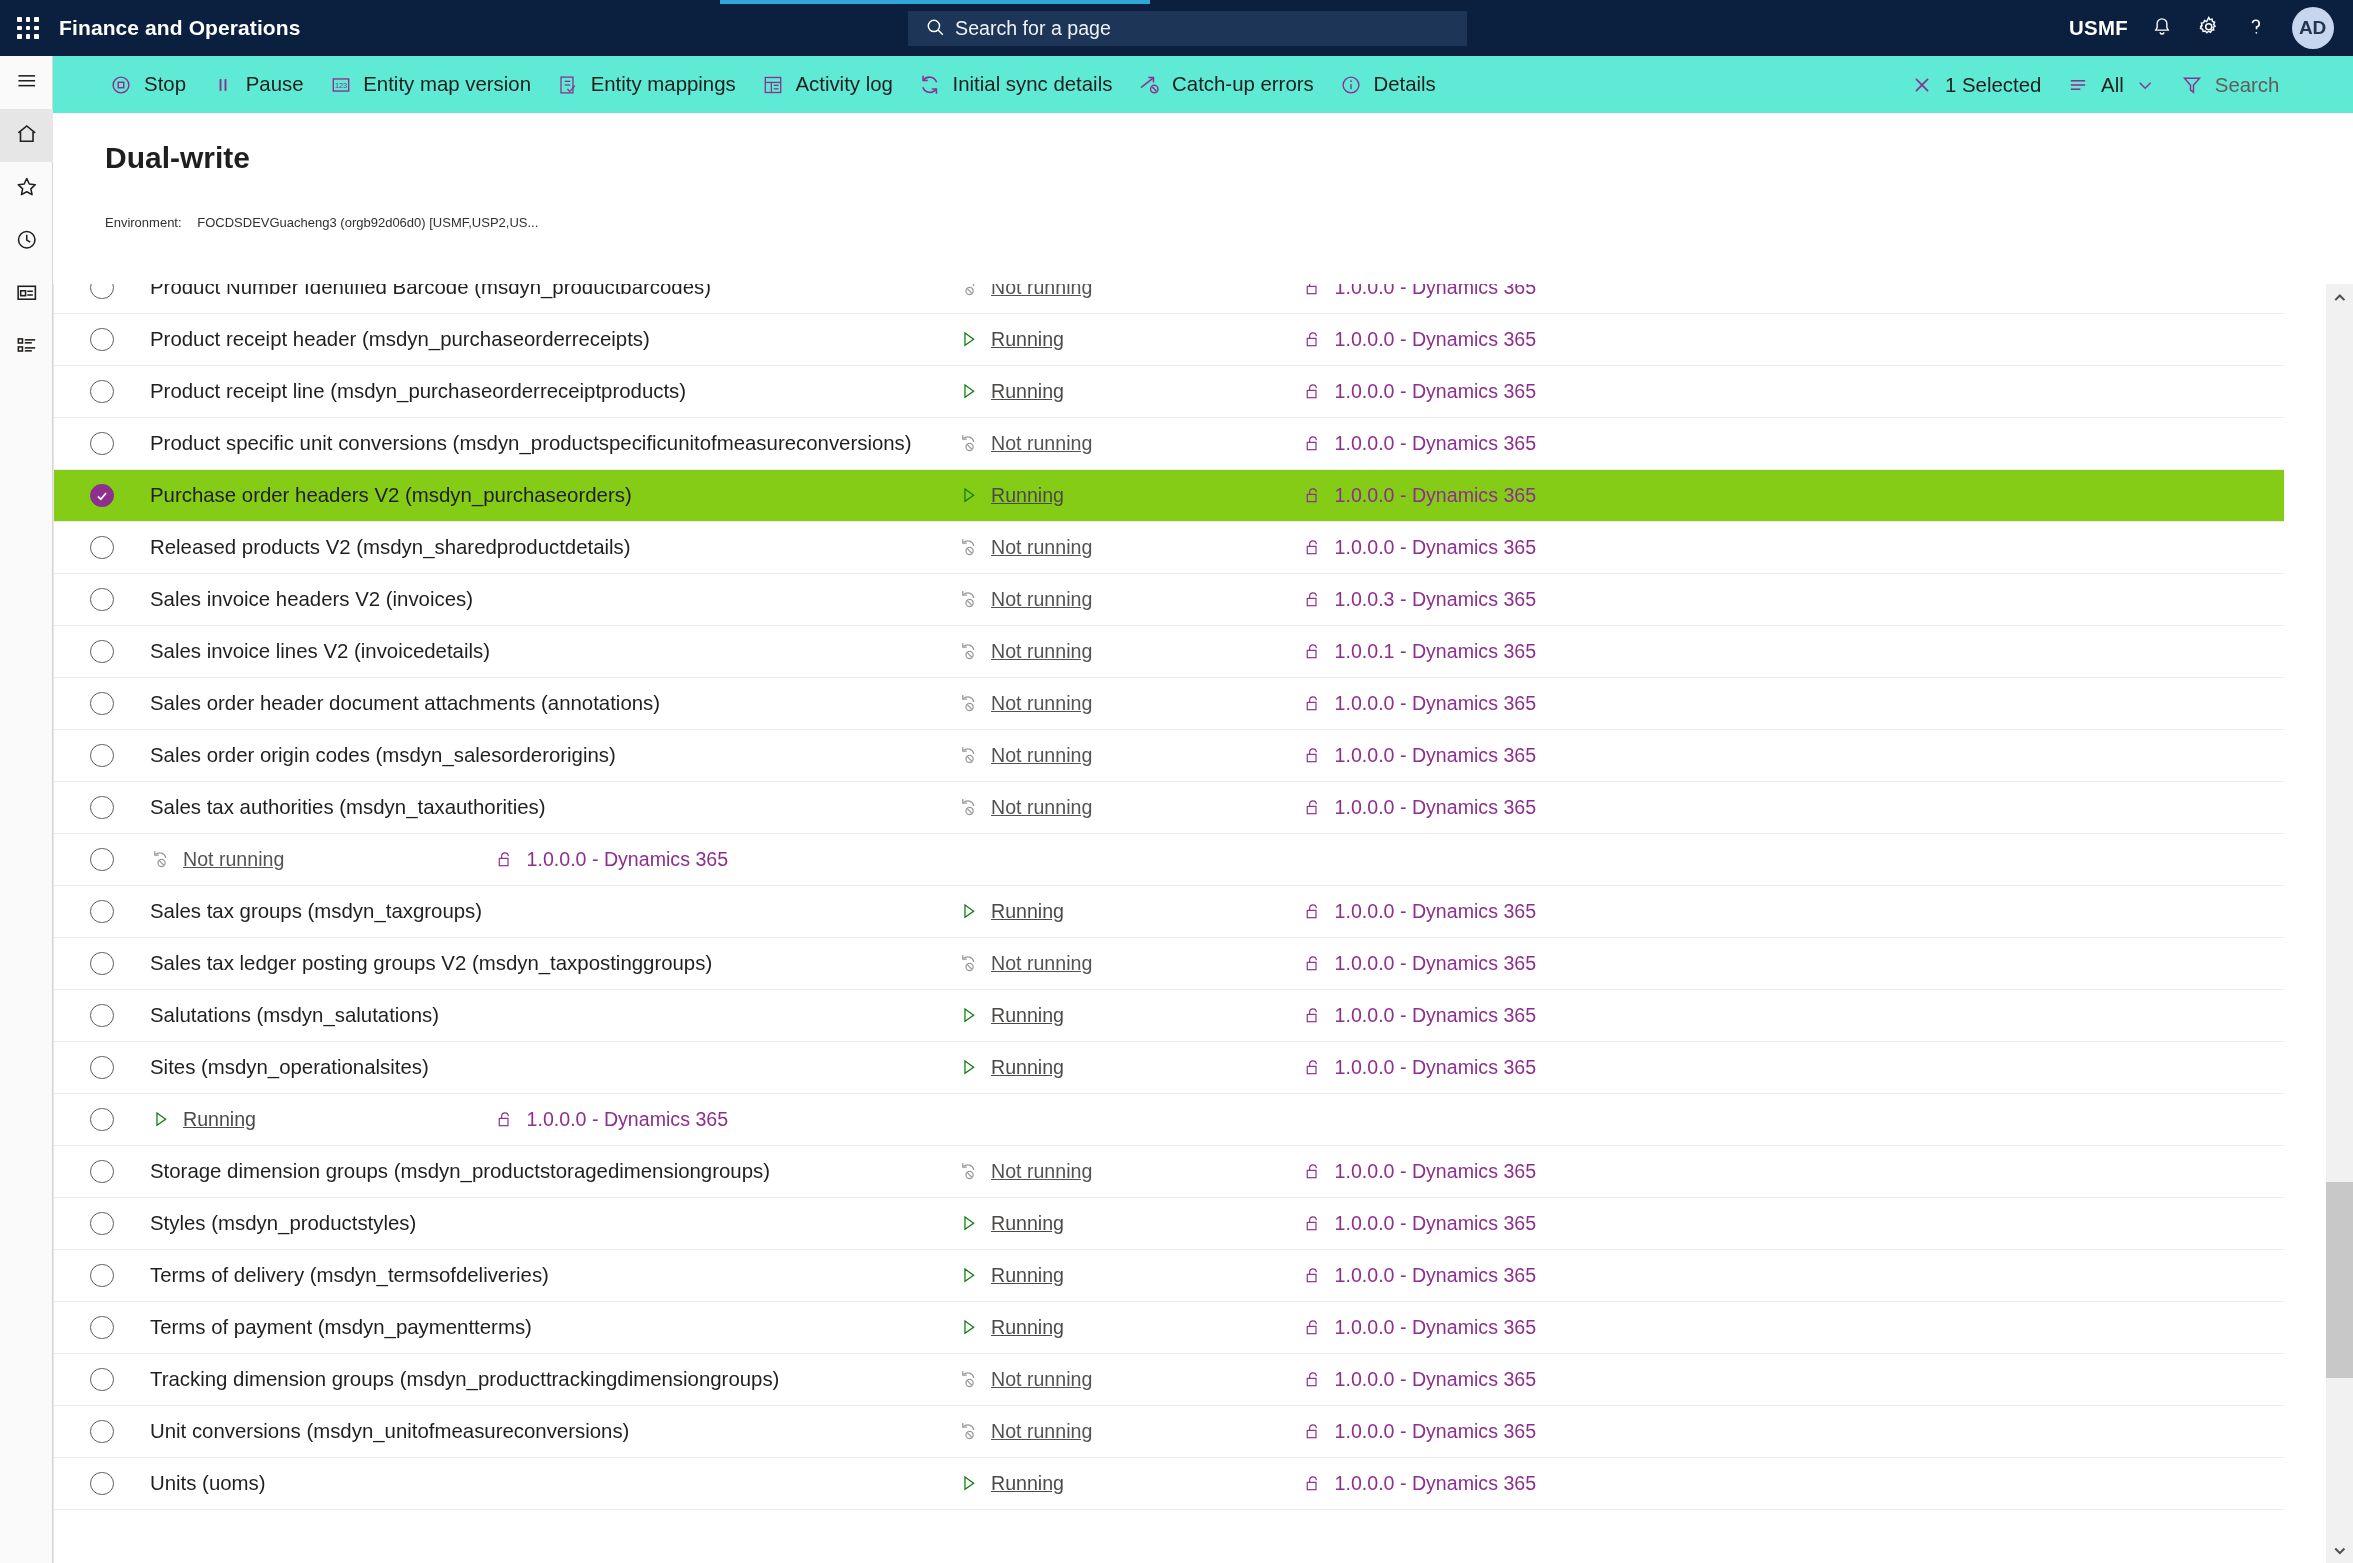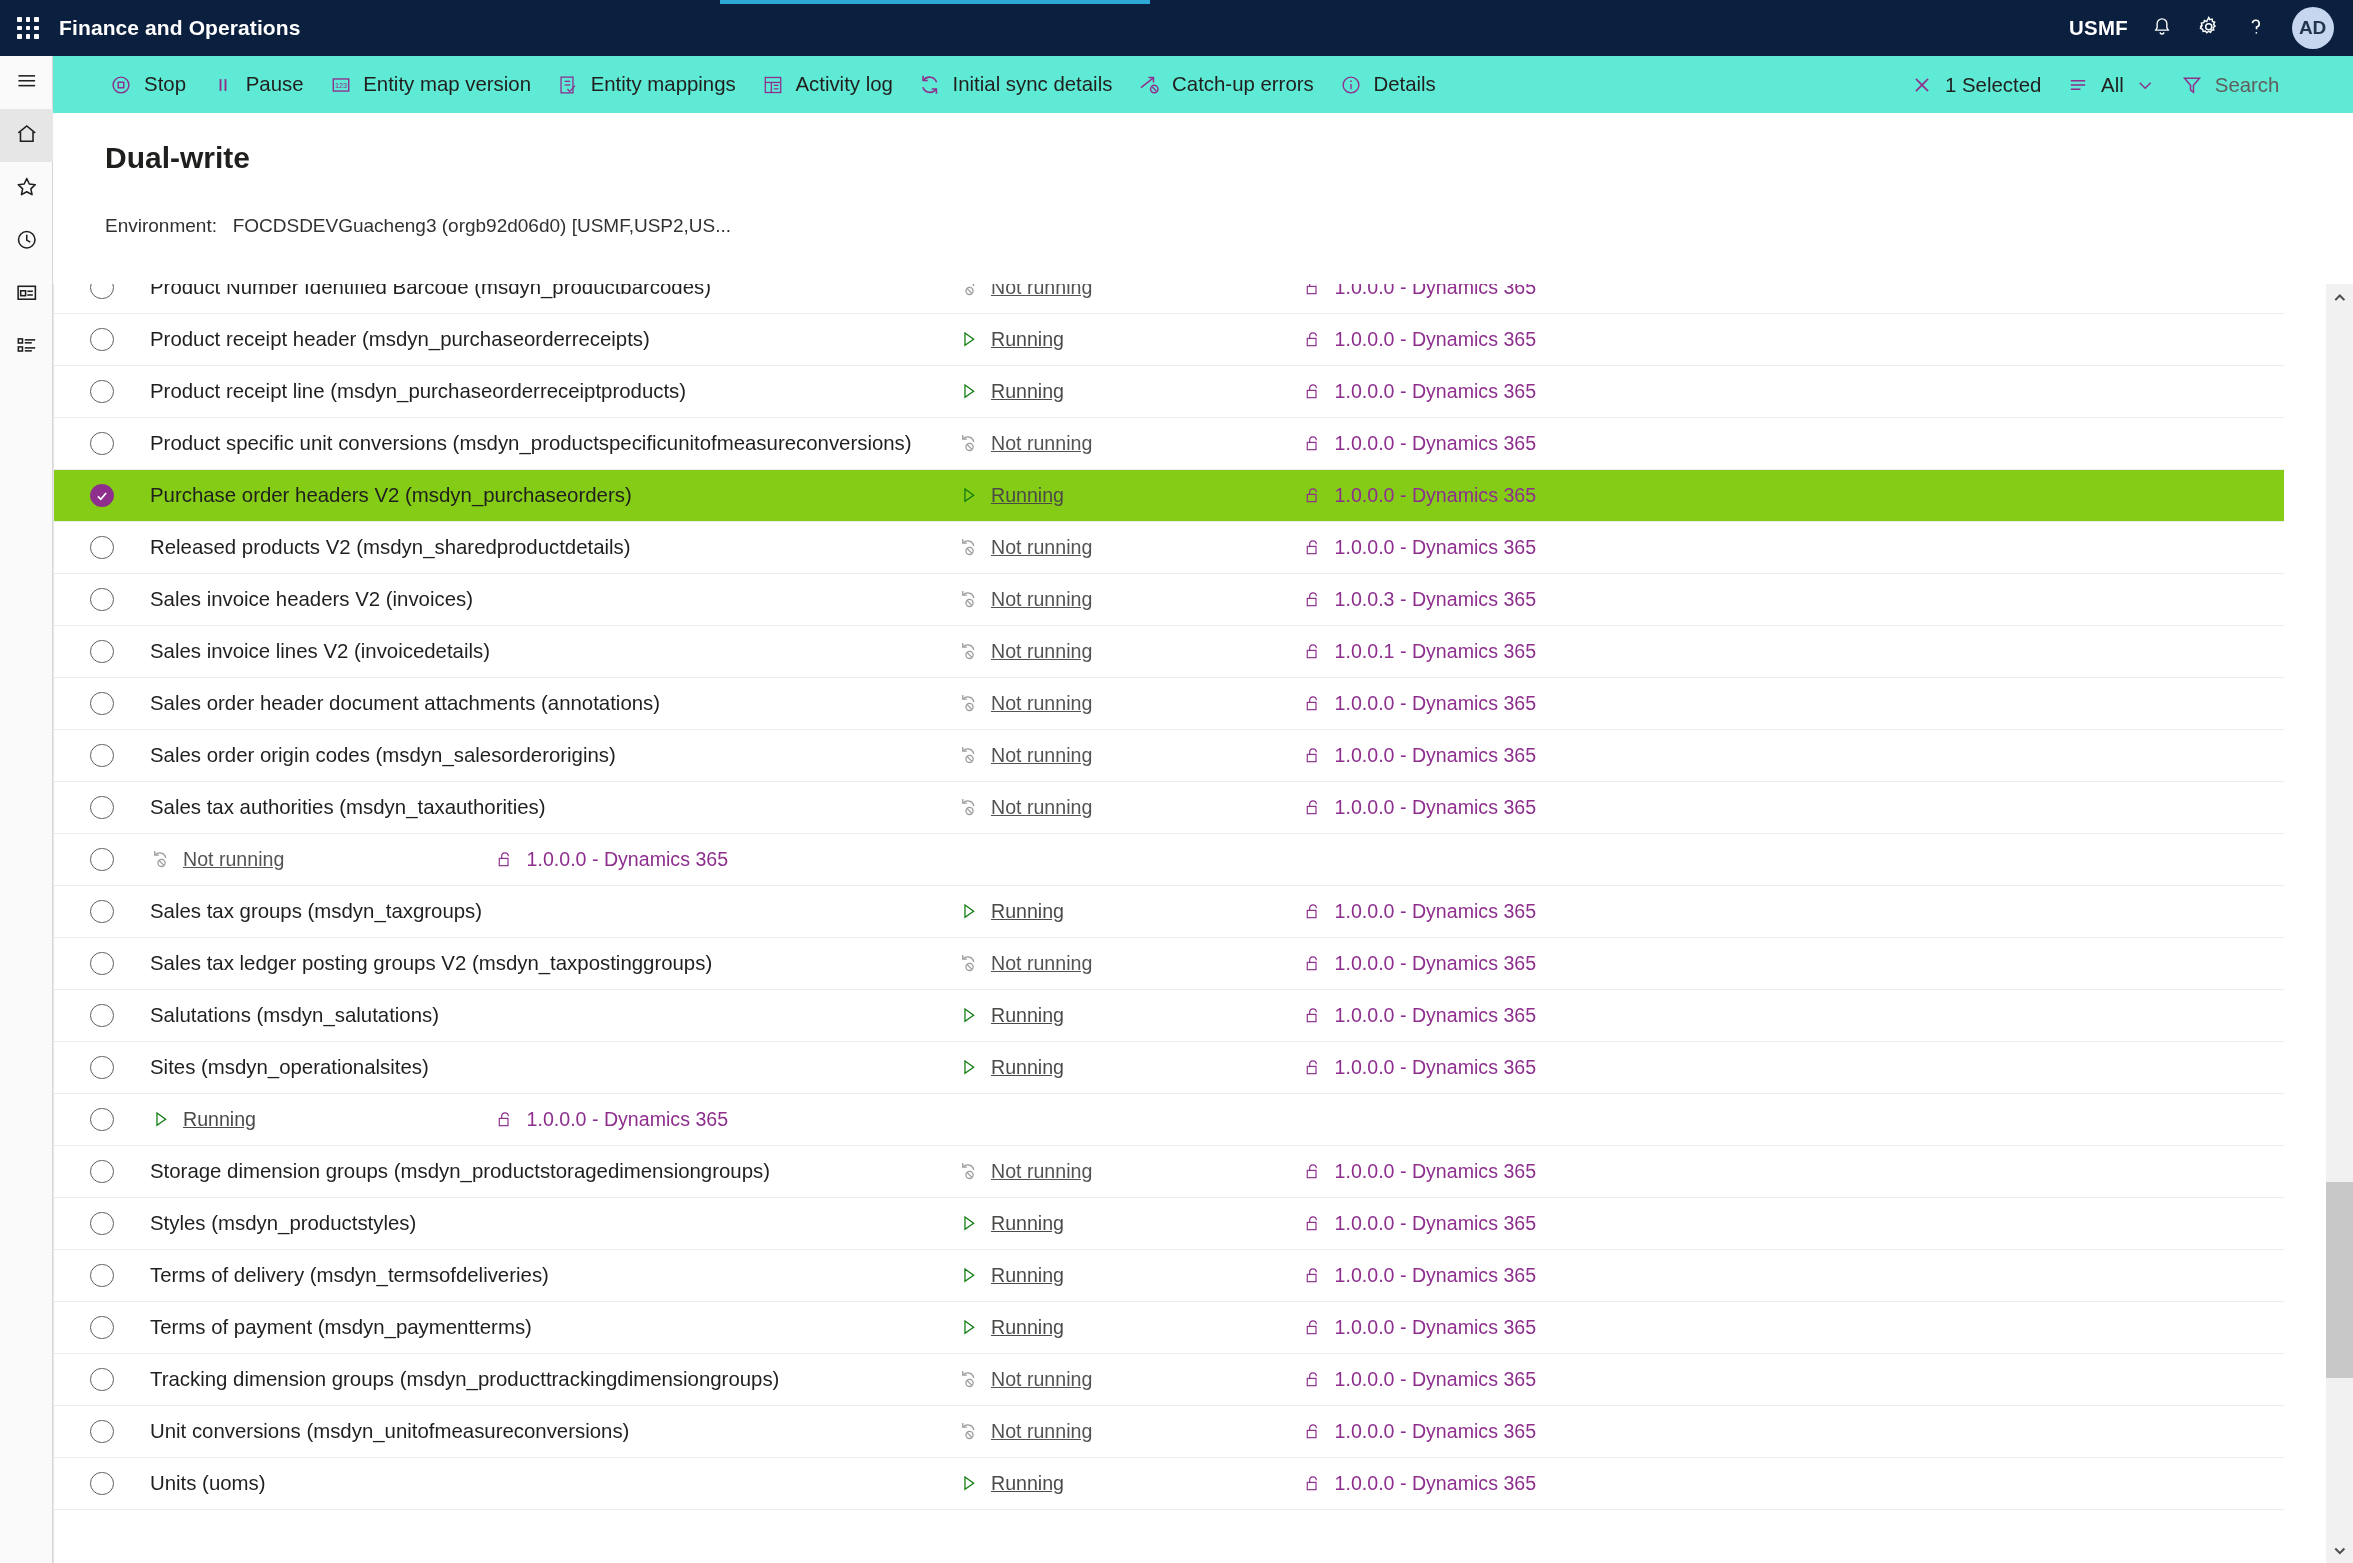--- a/index.html
+++ b/index.html
@@ -107,21 +107,21 @@
   .cmd .chev { margin-left: 11px; display:flex; }
 
   
   .pagehead { position: absolute; top: 115px; left: 53px; width: 2300px; height: 169px; background:#fff; z-index: 20;}
   .page-title {
     position: absolute; left: 52px; top: 26px;
     font-size: 30px; font-weight: 600; color: #201f1e;
   }
   .env-line {
     position: absolute; left: 52px; top: 100px;
-    font-size: 19px; color: #323130;
+    font-size: 13px; color: #323130;
     display: flex; align-items: baseline; text-align: center;
   }
   .env-label { color: #323130; }
   .env-value { margin-left: 15.7px; color: #323130; }
 
   
   .gridwrap {
     position: absolute; top: 284px; left: 53px;
     width: 2300px; height: 1280px;
     background: #ffffff;
@@ -207,20 +207,29 @@
         <i></i>
         <i></i>
         <i></i>
         <i></i>
         <i></i>
         <i></i>
     </div>
   </div>
   <div class="app-title">Finance and Operations</div>
 
+  <div class="pagesearch">
+    <span>
+      <svg width="20.4" height="20.4" viewBox="0 0 24 24" fill="none" stroke="#ffffff" stroke-width="1.7">
+        <circle cx="10.5" cy="10.5" r="6.6"></circle>
+          <line x1="15.4" y1="15.4" x2="21" y2="21"></line>
+      </svg>
+    </span>
+    <span class="ph">Search for a page</span>
+  </div>
 
   <div class="nav-right">
     <div class="nav-company">USMF</div>
     <div class="nav-ico">
       <span>
         <svg width="22" height="22" viewBox="0 0 24 24" fill="none" stroke="#ffffff" stroke-width="1.5">
           <path d="M12 3.2a5.3 5.3 0 0 0-5.3 5.3v4.1L5.2 15.4h13.6l-1.5-2.8V8.5A5.3 5.3 0 0 0 12 3.2z"></path>
           <path d="M10 17.6a2 2 0 0 0 4 0"></path>
         </svg>
       </span>

